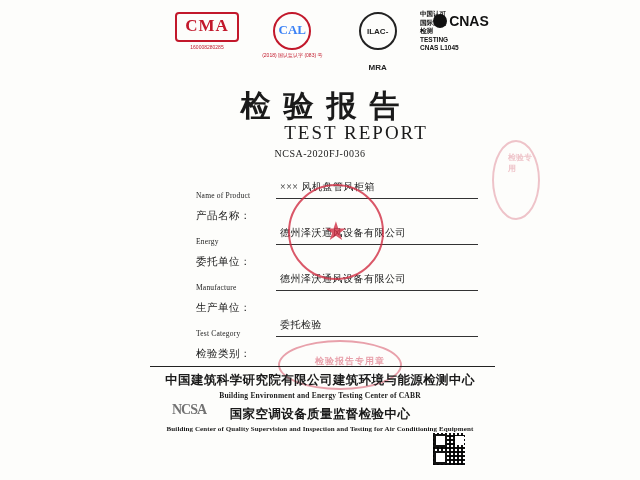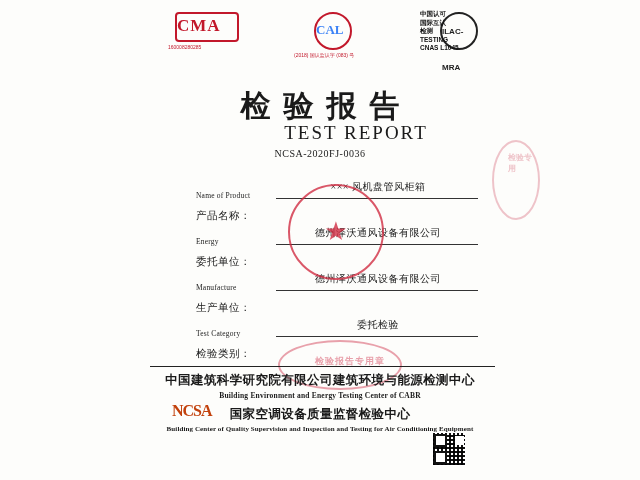--- a/index.html
+++ b/index.html
@@ -26,20 +26,21 @@
     top: 12px;
     left: 168px;
     width: 330px;
     height: 62px;
     display: flex;
     align-items: flex-start;
     justify-content: space-between;
   }
   .mark {
     position: relative;
+    text-align: center;
     width: 78px;
   }
   .mark .glyph {
     display: block;
     margin: 0 auto;
   }
   .mark .cap {
     display: block;
     font-family: "Liberation Sans", sans-serif;
     font-size: 5px;
@@ -180,21 +181,20 @@
     top: 13px;
     font-size: 7.5px;
     letter-spacing: 0.2px;
     white-space: nowrap;
   }
   .f-value {
     position: absolute;
     left: 84px;
     top: 2px;
     width: 196px;
-    text-align: center;
     font-size: 10px;
     letter-spacing: 0.5px;
   }
   .f-rule {
     position: absolute;
     left: 80px;
     top: 20px;
     width: 202px;
     border-bottom: 1px solid #333;
   }
@@ -235,24 +235,24 @@
   .f-en2 {
     font-size: 7px;
     letter-spacing: 0.1px;
     margin-top: 2px;
     font-weight: bold;
   }
   .ncsa-logo {
     position: absolute;
     left: 172px;
     top: 402px;
-    color: #c2410c;
-    font-family: "Liberation Serif", serif;
-    font-weight: bold;
-    font-size: 16px;
+    color: #737373;
+    font-family: "Liberation Serif", serif;
+    font-weight: bold;
+    font-size: 14px;
     letter-spacing: -1px;
   }
 
   
   .qr {
     position: absolute;
     left: 432px;
     top: 432px;
     width: 32px;
     height: 32px;
@@ -357,20 +357,25 @@
     <div class="mark">
       <span class="cal-circle glyph">CAL</span>
       <span class="cap red barcode-cn">(2018) 国认监认字 (083) 号</span>
     </div>
 
     <div class="mark">
       <span class="ilac-circle glyph">ILAC-MRA</span>
       <span class="cap dark"></span>
     </div>
 
+    <div class="mark cnas-wrap">
+      <span class="glyph">
+        <span class="cnas-dot"></span><span class="cnas-txt">CNAS</span>
+      </span>
+    </div>
   </div>
 
   <div class="cnas-side">
     <div>中国认可</div>
     <div>国际互认</div>
     <div>检测</div>
     <div>TESTING</div>
     <div>CNAS L1045</div>
   </div>
 

